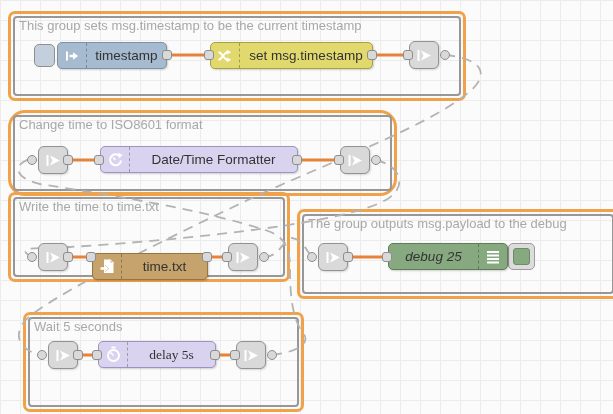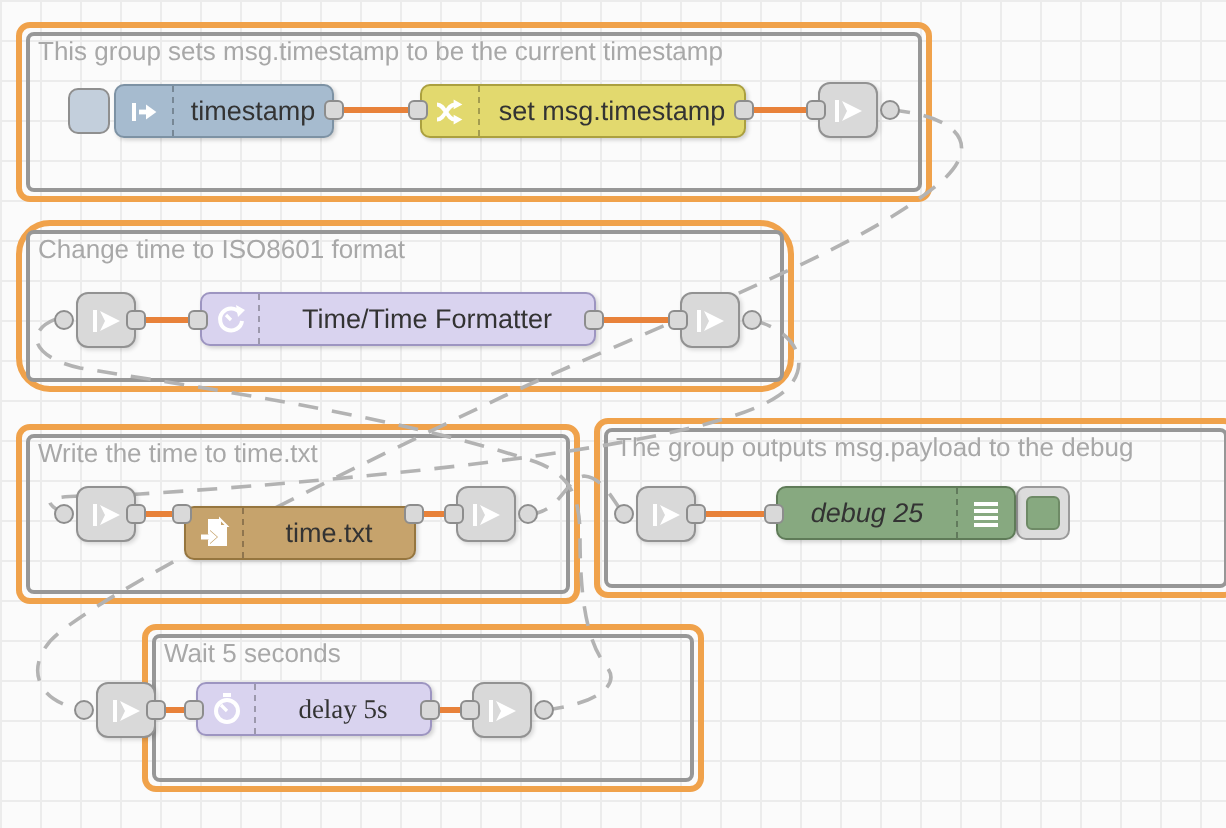--- a/index.html
+++ b/index.html
@@ -54,29 +54,29 @@
 <div id="canvas">
 
   <div class="group" style="left:8px;top:11px;width:458px;height:90px;">
     <div class="group-inner"></div>
     <div class="group-title">This group sets msg.timestamp to be the current timestamp</div>
   </div>
   <div class="group" style="left:8px;top:110px;width:389px;height:86px;border-radius:17px;">
     <div class="group-inner"></div>
     <div class="group-title">Change time to ISO8601 format</div>
   </div>
-  <div class="group" style="left:8px;top:212px;width:282px;height:90px;">
+  <div class="group" style="left:8px;top:192px;width:282px;height:90px;">
     <div class="group-inner"></div>
     <div class="group-title">Write the time to time.txt</div>
   </div>
   <div class="group" style="left:297px;top:209px;width:322px;height:90px;">
     <div class="group-inner"></div>
     <div class="group-title">The group outputs msg.payload to the debug</div>
   </div>
-  <div class="group" style="left:23px;top:312px;width:281px;height:84px;margin-left:48px;">
+  <div class="group" style="left:23px;top:312px;width:281px;height:100px;">
     <div class="group-inner"></div>
     <div class="group-title">Wait 5 seconds</div>
   </div>
 
   <svg id="wires" width="613" height="414">
     <g stroke="#e8823a" stroke-width="3" stroke-linecap="round" fill="none">
       <path d="M167 55 H211"></path>
       <path d="M373 55 H410"></path>
       <path d="M69 160 H101"></path>
       <path d="M298 160 H341"></path>
@@ -137,21 +137,21 @@
       </svg>
   </div>
   <div class="node" id="formatter">
     <div class="iconbox">
       <svg width="17" height="17" fill="none" stroke="#fff" stroke-width="2">
         <path d="M13 5.5 A5.5 5.5 0 1 0 14 9.5"></path>
         <path d="M11 1.5 L15.5 4 L12 7.5 z" fill="#fff" stroke="none"></path>
         <path d="M8.5 9 L6 6.5" stroke-width="1.6"></path>
       </svg>
     </div>
-    <div class="nlabel">Time/Time Formatter</div>
+    <div class="nlabel">Date/Time Formatter</div>
   </div>
   <div class="linknode" style="left:340px;top:146px;">
     <svg width="17" height="17">
         <g fill="#fff">
           <rect x="1.5" y="3" width="2" height="11"></rect>
           <path d="M5 3.5 L15 8.5 L5 13.5 L7.5 8.5 z"></path>
         </g>
       </svg>
   </div>
 

